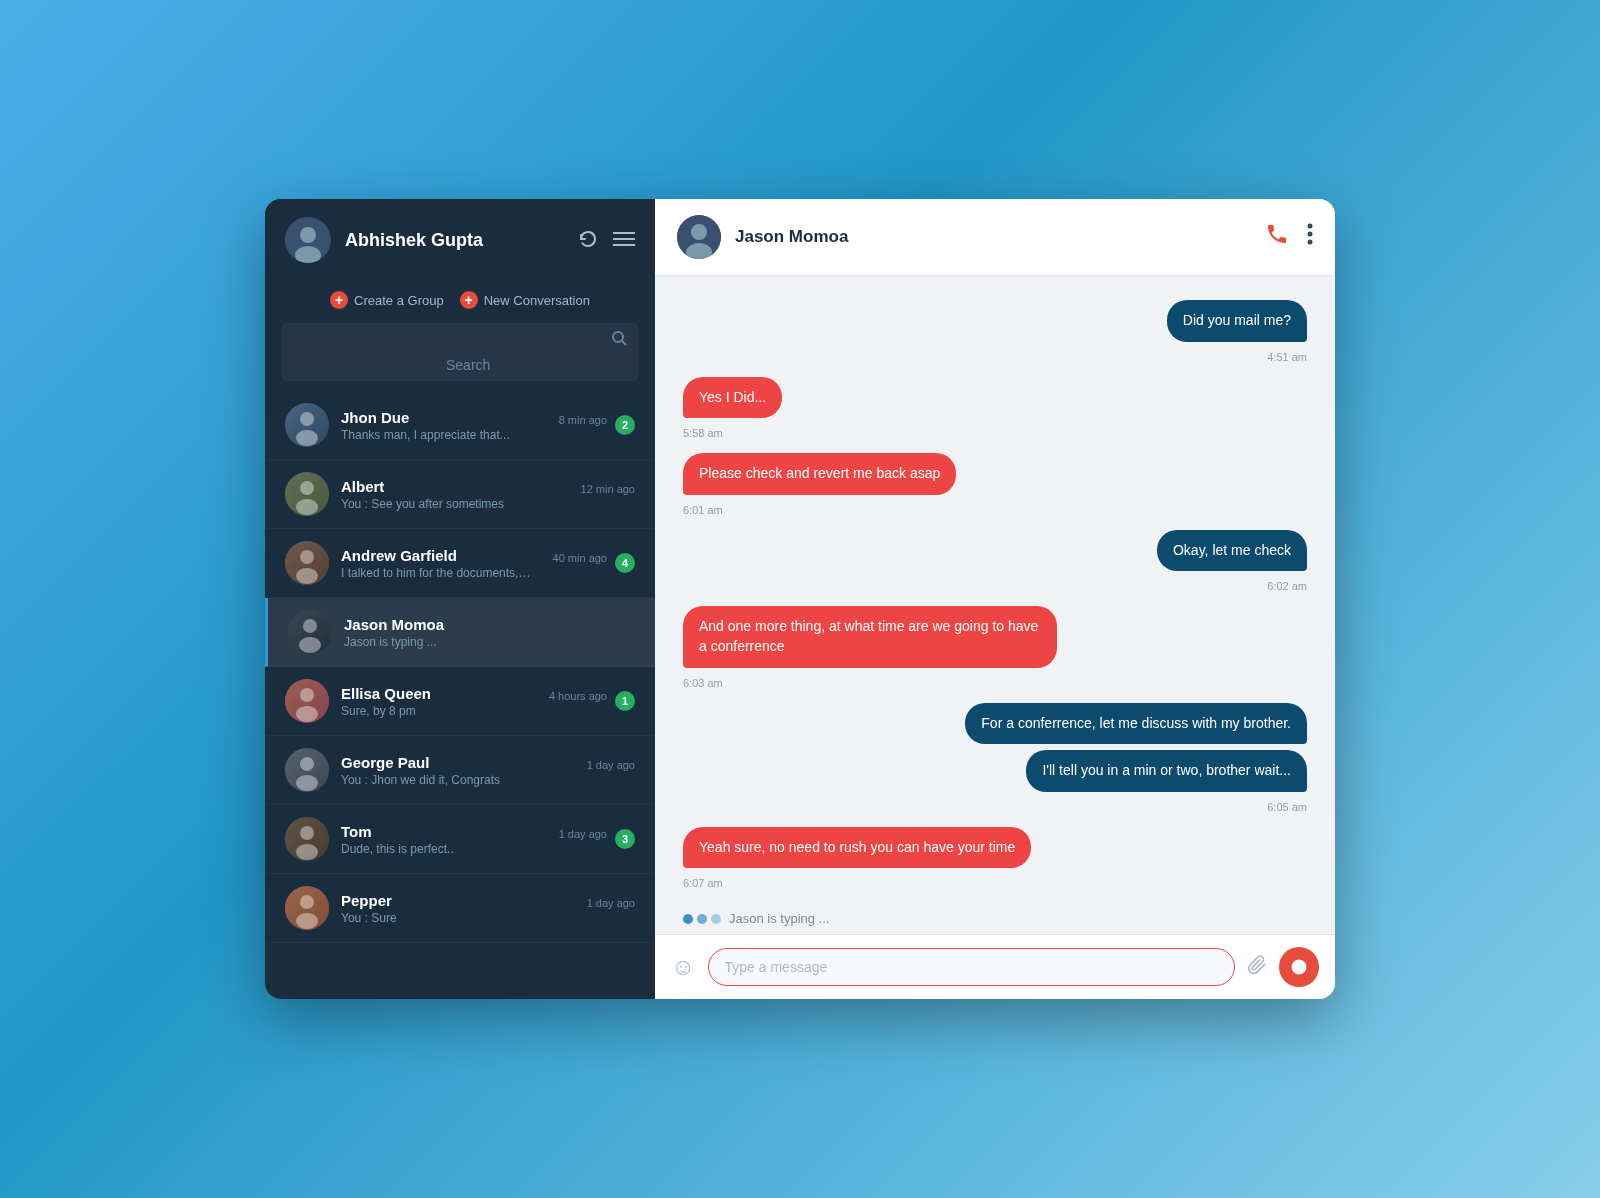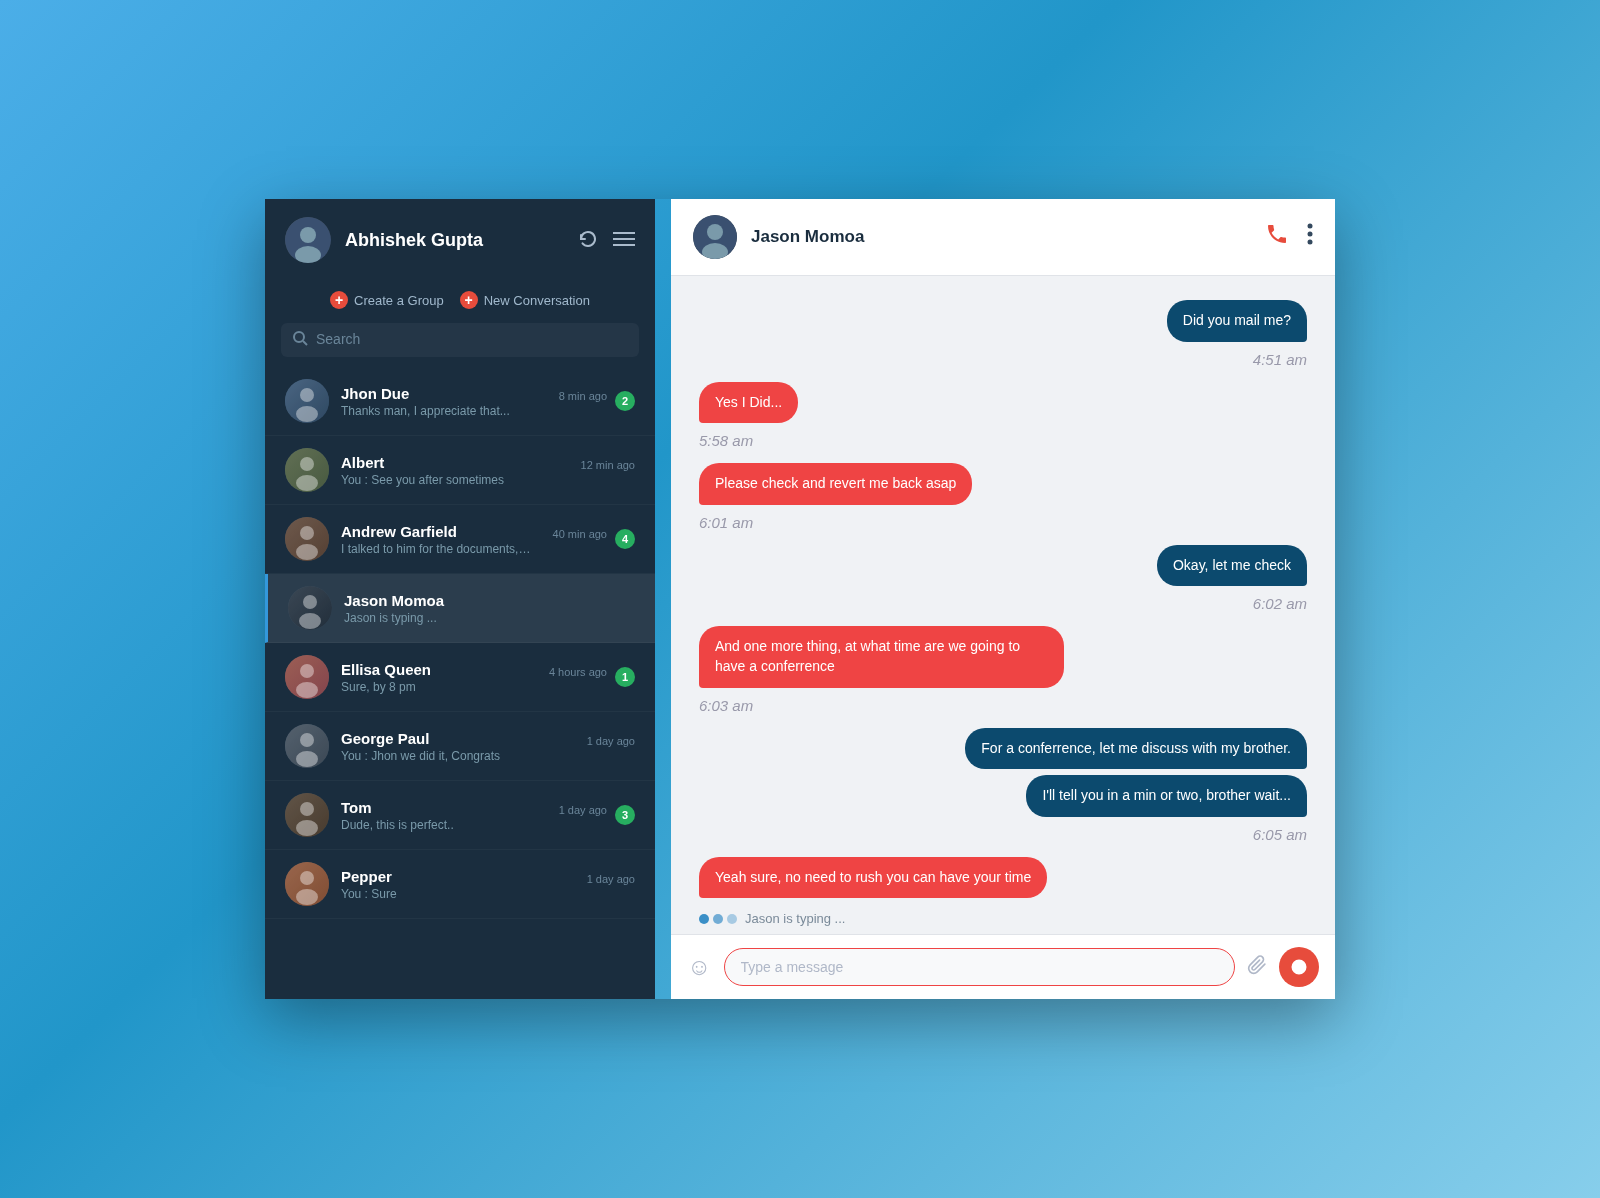--- a/index.html
+++ b/index.html
@@ -10,24 +10,23 @@
       display: flex;
       align-items: center;
       justify-content: center;
       font-family: 'Segoe UI', Arial, sans-serif;
       overflow: hidden;
     }
     .app-container {
       display: flex;
       width: 1070px;
       height: 800px;
-      border-radius: 0;
+      border-radius: 16px;
       overflow: hidden;
       box-shadow: 0 20px 60px rgba(0,0,0,0.35);
-      gap: 16px;
     }
     
     .sidebar {
       width: 390px;
       background: #1a2d3e;
       display: flex;
       flex-direction: column;
       flex-shrink: 0;
     }
     .sidebar-header {
@@ -91,23 +90,24 @@
       justify-content: center;
       color: #fff;
       font-size: 14px;
       font-weight: bold;
     }
     .search-bar {
       margin: 0 16px 10px;
       background: #243647;
       border-radius: 6px;
       display: flex;
-      align-items: flex-start;
+      align-items: flex-end;
       padding: 8px 12px;
       gap: 8px;
+      flex-direction: column;
     }
     .search-bar .search-icon {
       color: #6a8599;
       font-size: 15px;
     }
     .search-bar input {
       background: transparent;
       border: none;
       outline: none;
       color: #aab;
@@ -256,25 +256,24 @@
       background: #0c4a6e;
       color: #fff;
       border-bottom-right-radius: 4px;
     }
     .bubble.received {
       background: #ef4444;
       color: #fff;
       border-bottom-left-radius: 4px;
     }
     .msg-time {
-      font-size: 15px;
+      font-size: 11px;
       color: #99a;
       margin-top: 3px;
       margin-bottom: 10px;
-      font-style: italic;
     }
     .msg-time.right { text-align: right; }
     .msg-time.left { text-align: left; }
     .typing-indicator {
       display: flex;
       align-items: center;
       gap: 8px;
       padding: 8px 28px;
       color: #7a8a99;
       font-size: 13px;

